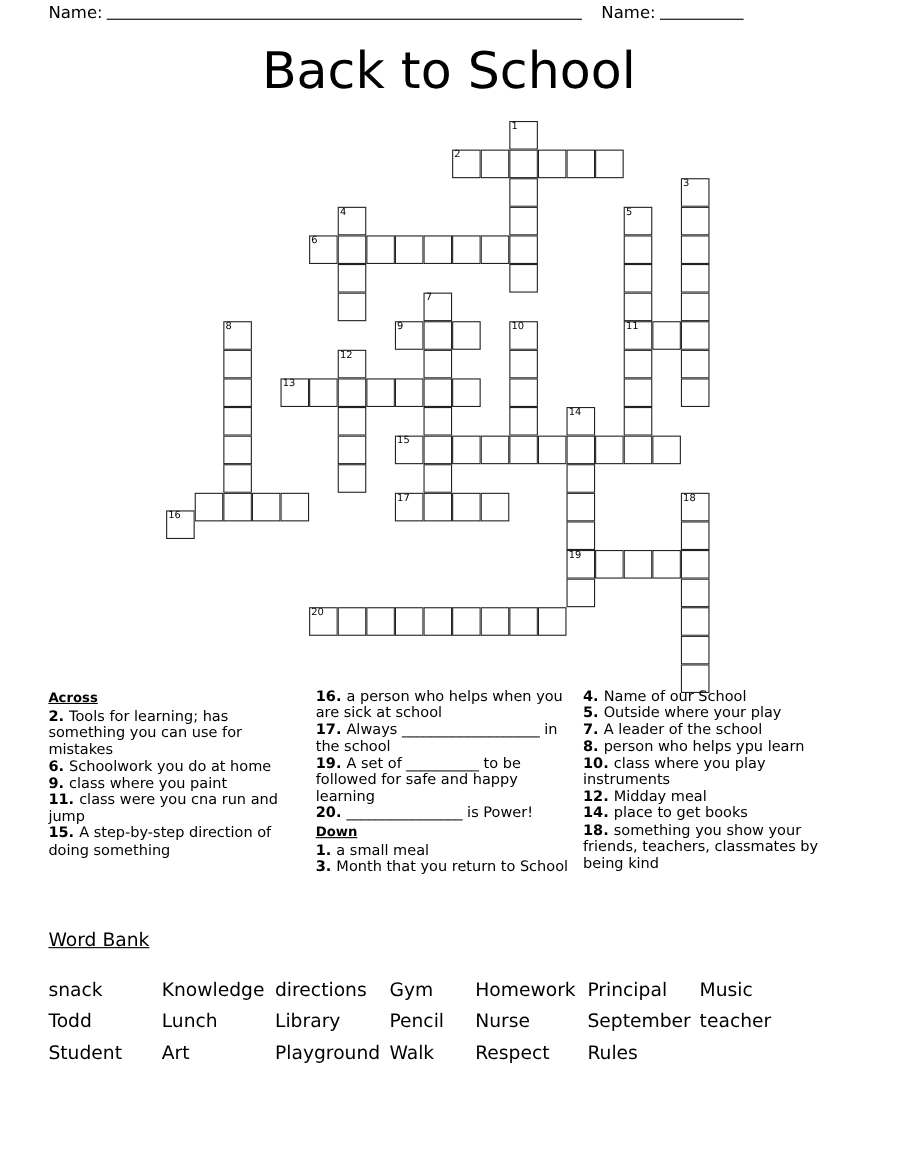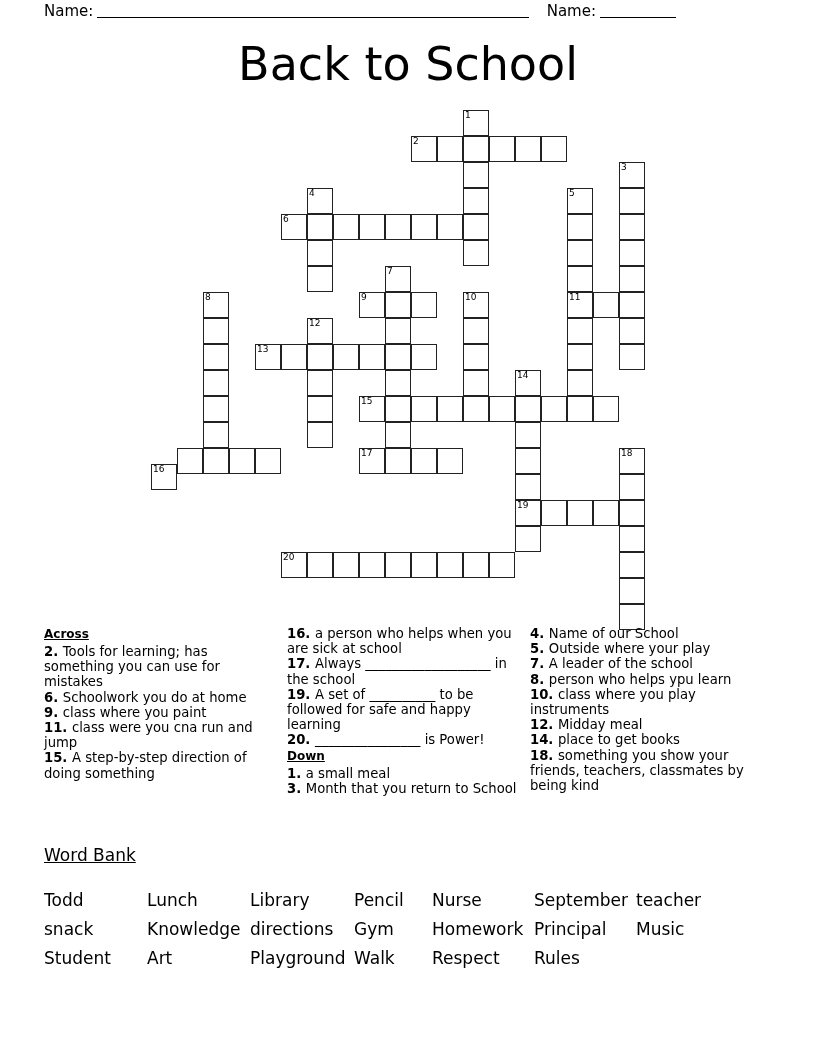--- a/index.html
+++ b/index.html
@@ -317,36 +317,36 @@
       <p class="clue"><span class="cnum">12. </span><span>Midday meal</span></p>
       <p class="clue"><span class="cnum">14. </span><span>place to get books</span></p>
       <p class="clue"><span class="cnum">18. </span><span>something you show your friends, teachers, classmates by being kind</span></p>
     </div>
 </div>
 
 <div class="wordbank">
   <span class="wb-head">Word Bank</span>
   <div id="wb-rows">
       <div class="wb-row">
+        <span class="wb-cell wb-c0">snack</span>
+        <span class="wb-cell wb-c1">Knowledge</span>
+        <span class="wb-cell wb-c2">directions</span>
+        <span class="wb-cell wb-c3">Gym</span>
+        <span class="wb-cell wb-c4">Homework</span>
+        <span class="wb-cell wb-c5">Principal</span>
+        <span class="wb-cell wb-c6">Music</span>
+      </div>
+      <div class="wb-row">
         <span class="wb-cell wb-c0">Todd</span>
         <span class="wb-cell wb-c1">Lunch</span>
         <span class="wb-cell wb-c2">Library</span>
         <span class="wb-cell wb-c3">Pencil</span>
         <span class="wb-cell wb-c4">Nurse</span>
         <span class="wb-cell wb-c5">September</span>
         <span class="wb-cell wb-c6">teacher</span>
-      </div>
-      <div class="wb-row">
-        <span class="wb-cell wb-c0">snack</span>
-        <span class="wb-cell wb-c1">Knowledge</span>
-        <span class="wb-cell wb-c2">directions</span>
-        <span class="wb-cell wb-c3">Gym</span>
-        <span class="wb-cell wb-c4">Homework</span>
-        <span class="wb-cell wb-c5">Principal</span>
-        <span class="wb-cell wb-c6">Music</span>
       </div>
       <div class="wb-row">
         <span class="wb-cell wb-c0">Student</span>
         <span class="wb-cell wb-c1">Art</span>
         <span class="wb-cell wb-c2">Playground</span>
         <span class="wb-cell wb-c3">Walk</span>
         <span class="wb-cell wb-c4">Respect</span>
         <span class="wb-cell wb-c5">Rules</span>
         <span class="wb-cell wb-c6"></span>
       </div>

